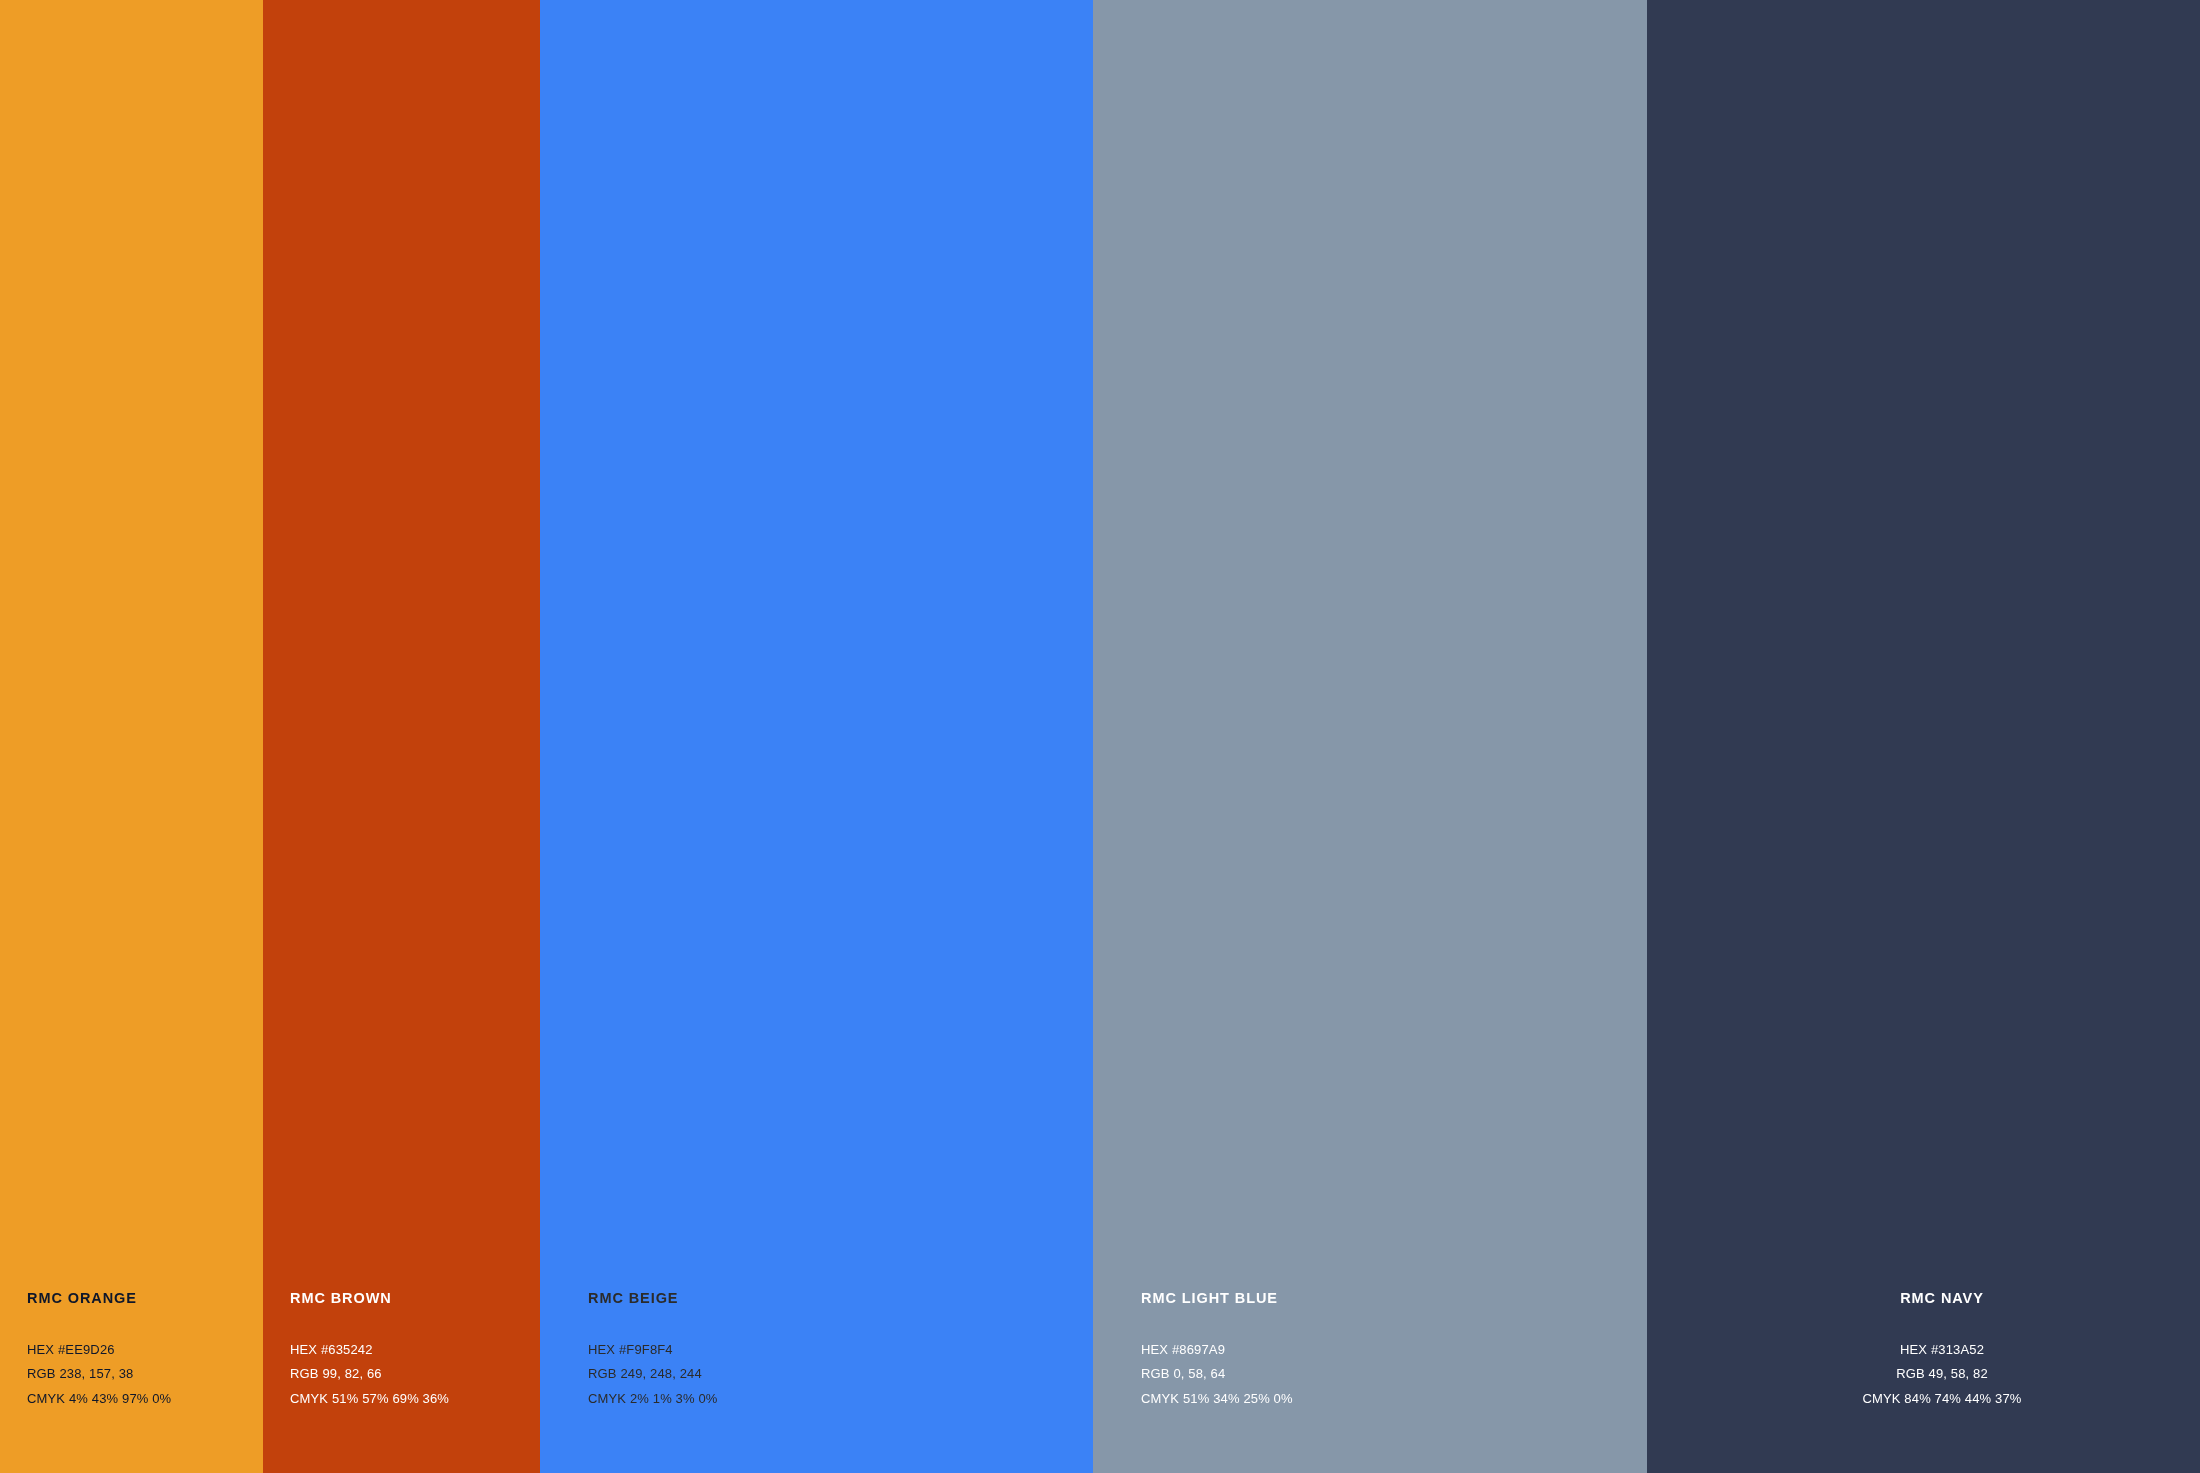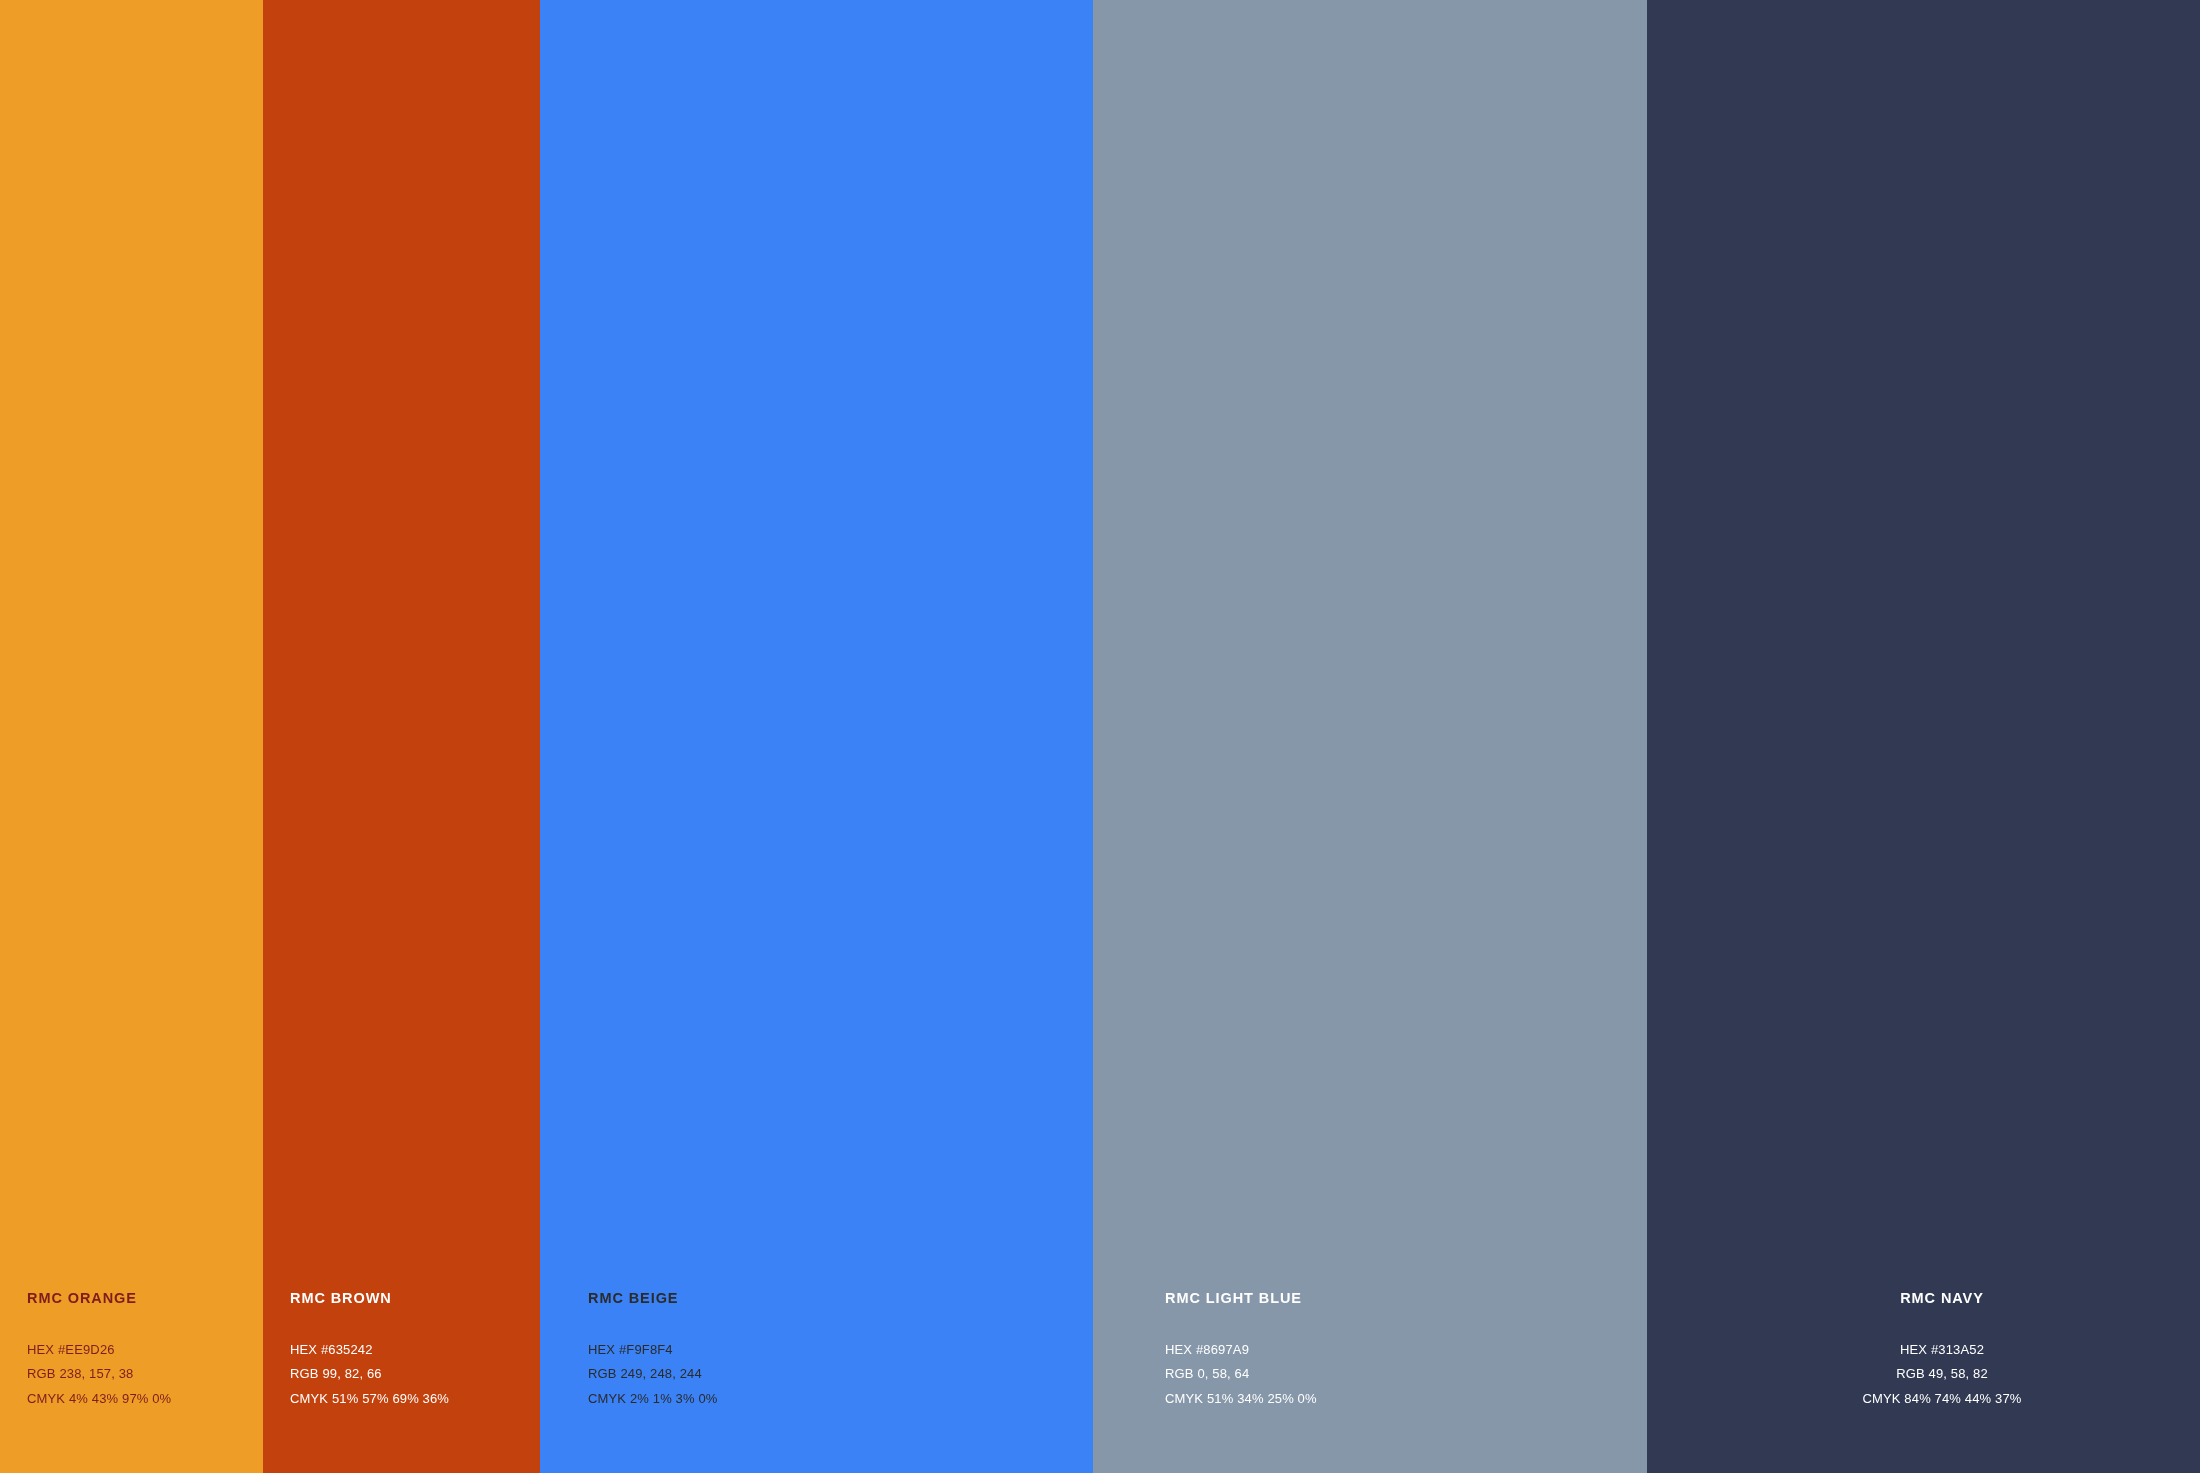--- a/index.html
+++ b/index.html
@@ -66,29 +66,29 @@
   
   .sw-orange     { width: 263px; }
   .sw-brown      { width: 277px; }
   .sw-beige      { width: 553px; }
   .sw-lightblue  { width: 554px; }
   .sw-navy       { width: 553px; text-align: center; }
 
   .sw-orange    .swatch-info { padding-left: 27px; }
   .sw-brown     .swatch-info { padding-left: 27px; }
   .sw-beige     .swatch-info { padding-left: 48px; }
-  .sw-lightblue .swatch-info { padding-left: 72px; margin-top: 38px; }
+  .sw-lightblue .swatch-info { padding-left: 48px; margin-top: 38px; }
   .sw-navy      .swatch-info { padding-left: 37px; }
 </style>
 </head>
 <body style="background-color: rgb(255, 255, 255);">
 
 <div class="palette">
 
-  <div class="swatch sw-orange" style="background-color: rgb(238, 157, 38); color: #7f1d1d;">
+  <div class="swatch sw-orange" style="background-color: rgb(238, 157, 38); color: #0f172a;">
     <div class="swatch-info">
       <div class="swatch-title">RMC ORANGE</div>
       <ul class="swatch-specs">
         <li>HEX #EE9D26</li>
         <li>RGB 238, 157, 38</li>
         <li>CMYK 4% 43% 97% 0%</li>
       </ul>
     </div>
   </div>
 

